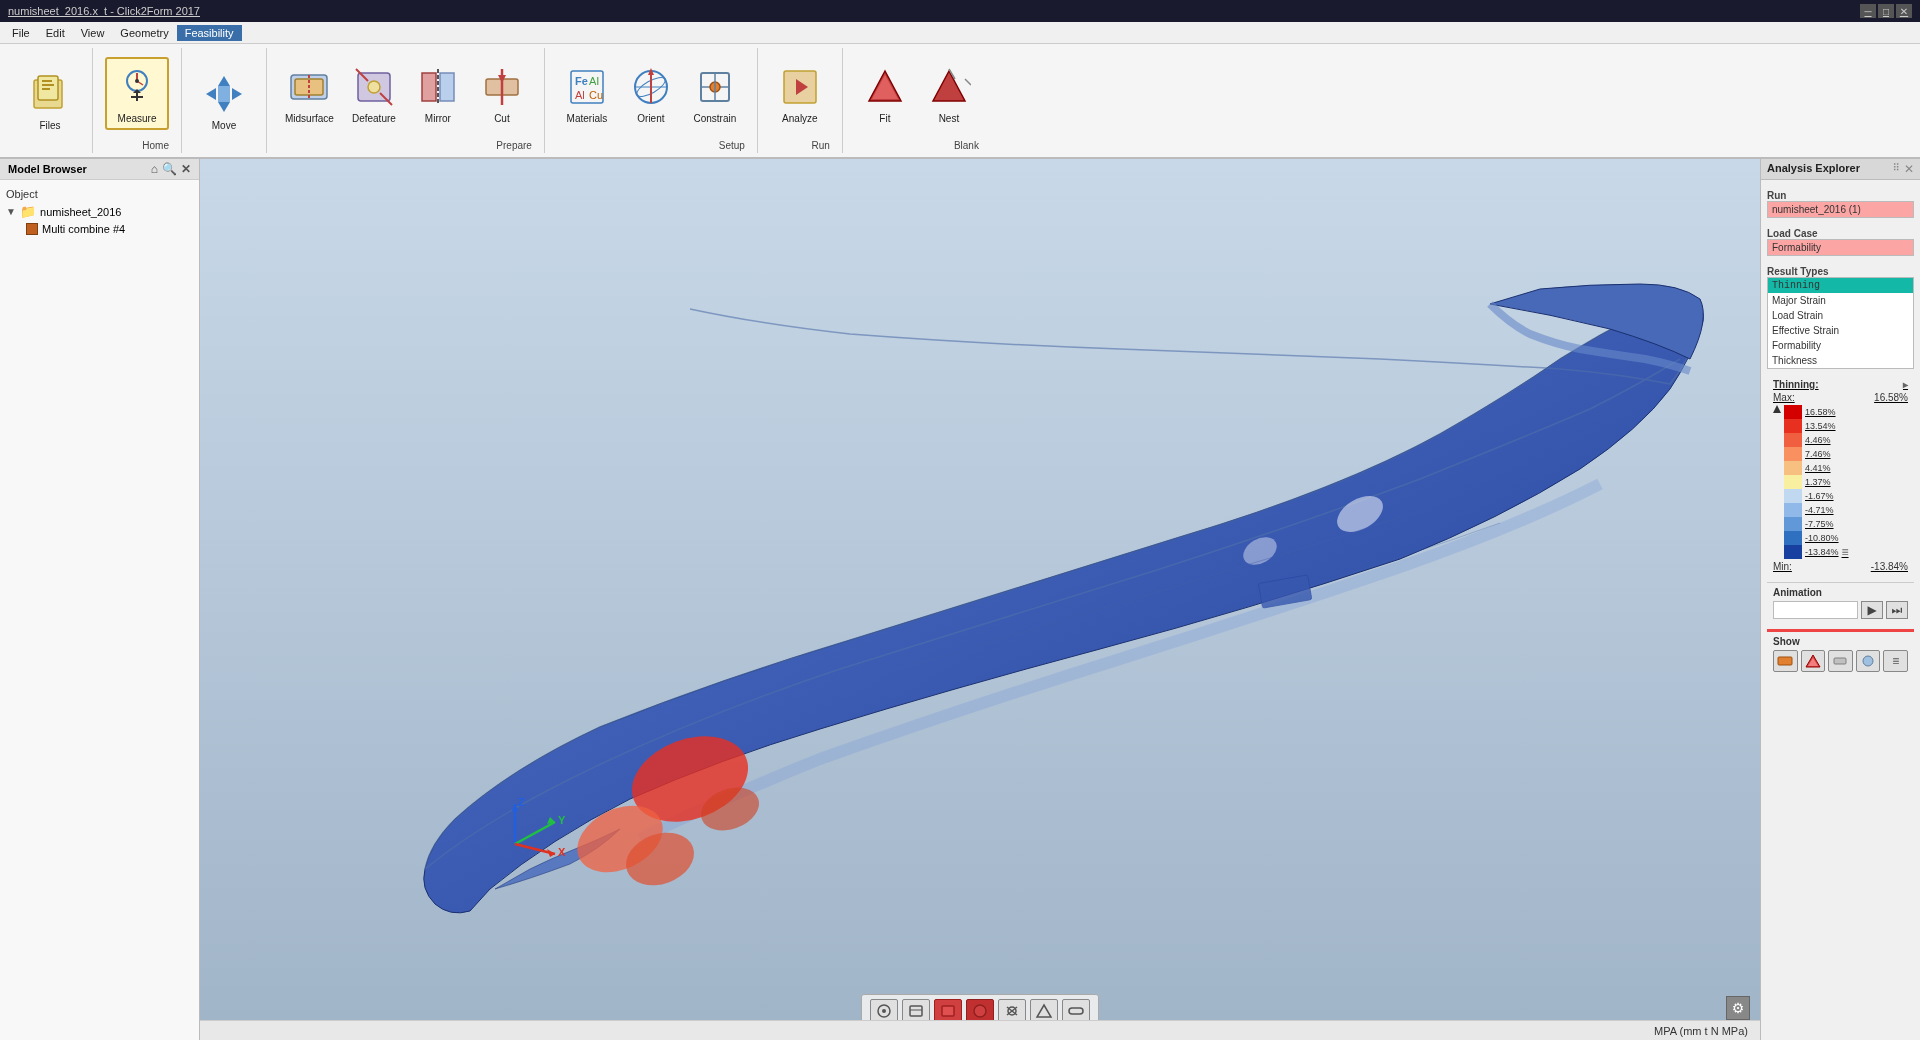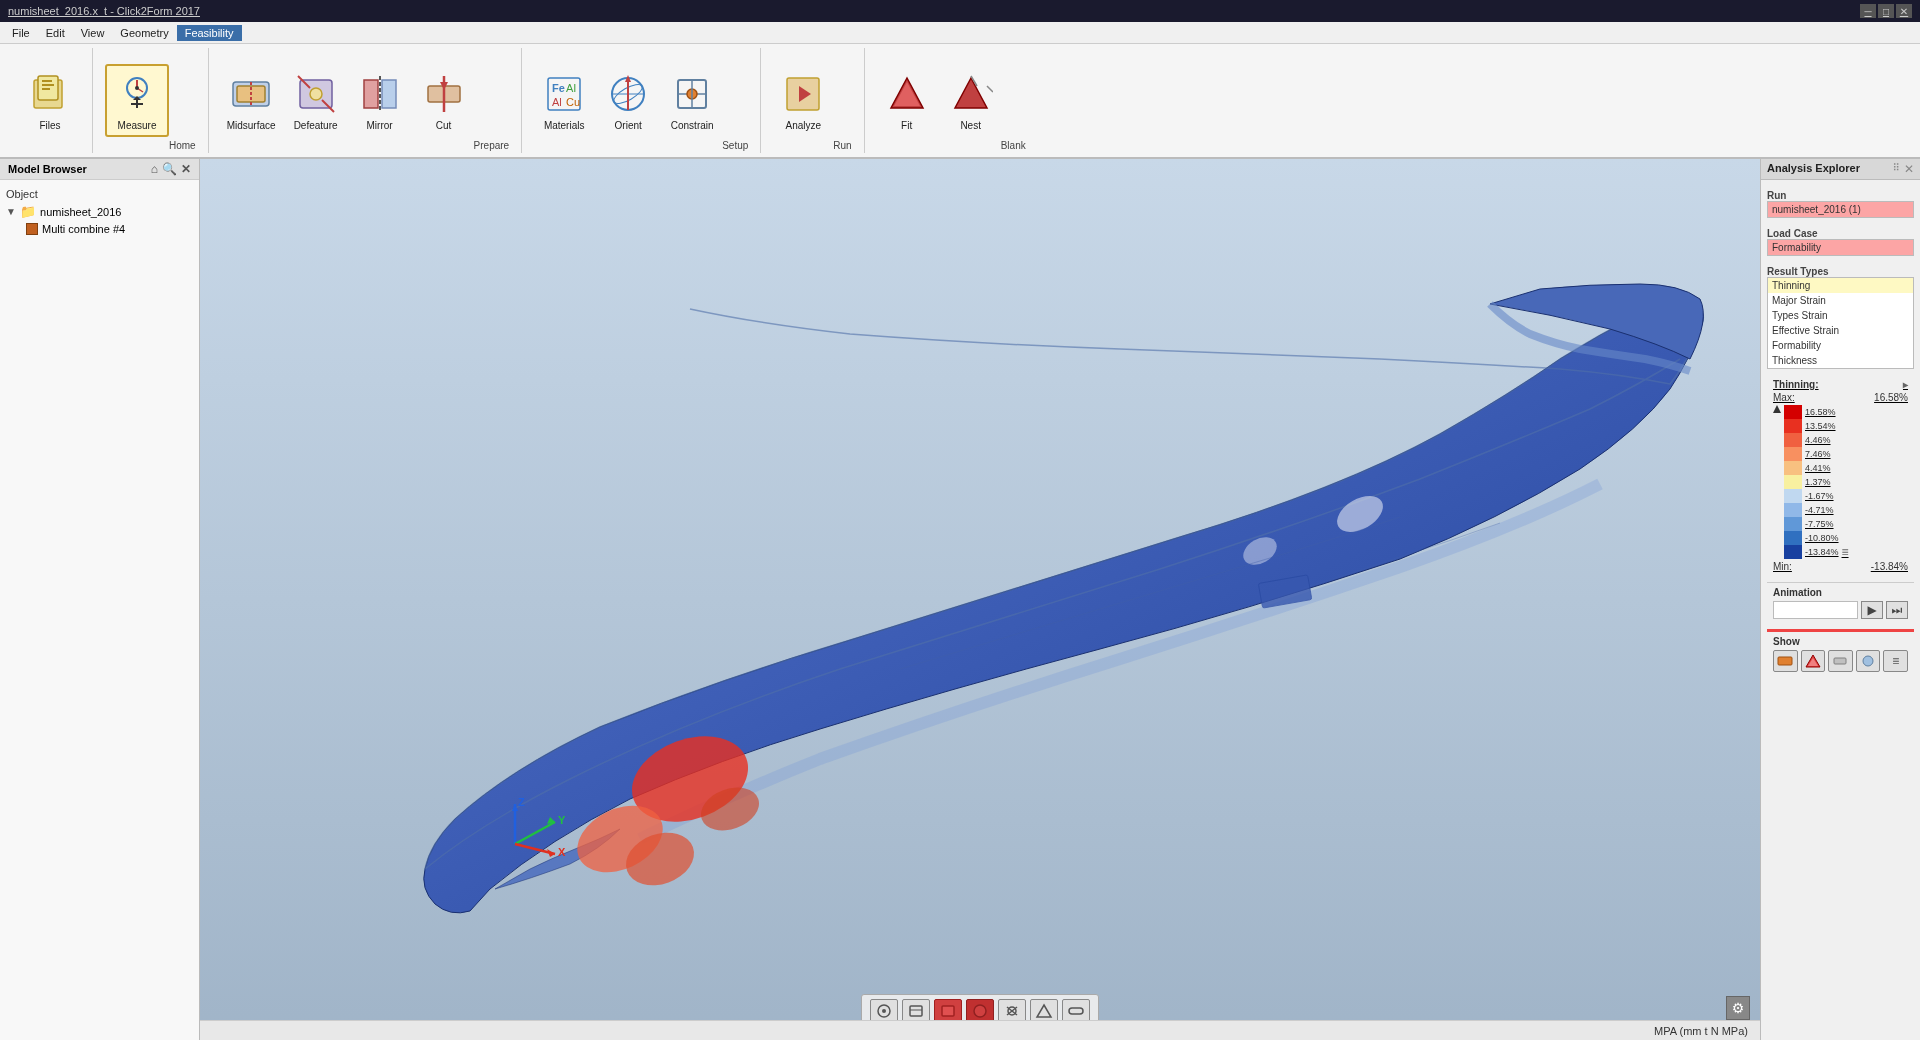--- a/index.html
+++ b/index.html
@@ -18,21 +18,21 @@
     #menu-bar {
       height: 22px; background: #f0f0f0; border-bottom: 1px solid #ccc; display: flex; align-items: center; padding: 0 4px;
     }
     #menu-bar .menu-item { padding: 2px 8px; cursor: pointer; font-size: 11px; color: #222; }
     #menu-bar .menu-item.active { background: #3a6ea8; color: white; }
 
     
     #toolbar {
       height: 115px; background: #f5f5f5; border-bottom: 2px solid #bbb; display: flex; align-items: stretch; padding: 4px 8px; gap: 0;
     }
-    .toolbar-group { display: flex; flex-direction: row; align-items: center; border-right: 1px solid #ccc; padding: 0 12px; }
+    .toolbar-group { display: flex; flex-direction: column; align-items: center; border-right: 1px solid #ccc; padding: 0 12px; }
     .toolbar-group-label { font-size: 10px; color: #444; margin-top: 2px; text-align: center; align-self: flex-end; padding-bottom: 2px; }
     .toolbar-items { display: flex; align-items: center; gap: 4px; flex: 1; }
     .toolbar-btn { display: flex; flex-direction: column; align-items: center; cursor: pointer; padding: 4px 6px; border-radius: 3px; min-width: 52px; }
     .toolbar-btn .icon-area { width: 48px; height: 48px; display: flex; align-items: center; justify-content: center; }
     .toolbar-btn .btn-label { font-size: 10px; color: #222; text-align: center; margin-top: 2px; }
 
     
     #main-area { display: flex; height: calc(1040px - 22px - 22px - 115px); }
 
     
@@ -68,21 +68,21 @@
     
     #right-panel { width: 160px; background: #f0f0f0; border-left: 1px solid #bbb; display: flex; flex-direction: column; font-size: 11px; }
     #right-panel-header { background: #d8d8d8; padding: 3px 6px; display: flex; justify-content: space-between; border-bottom: 1px solid #bbb; }
     #right-panel-header .rph-title { font-weight: bold; font-size: 11px; color: #222; }
     #right-panel-header .rph-icons { display: flex; gap: 4px; }
     #right-panel-content { padding: 6px; display: flex; flex-direction: column; gap: 6px; flex: 1; overflow-y: auto; }
     .rp-section-label { color: #444; font-size: 10px; font-weight: bold; margin-top: 4px; }
     .rp-input { width: 100%; background: #fca5a5; border: 1px solid #bbb; padding: 2px 4px; font-size: 10px; color: #333; }
     .rp-select-box { width: 100%; background: white; border: 1px solid #bbb; }
     .rp-select-item { padding: 2px 4px; font-size: 10px; color: #333; cursor: pointer; }
-    .rp-select-item.selected { background: #fef9c3; }
+    .rp-select-item.selected { background: #14b8a6; font-family: Liberation Mono, monospace; }
 
     
     #color-legend { padding: 4px 6px; text-decoration: underline; }
     .legend-title { font-size: 10px; font-weight: bold; color: #333; margin-bottom: 2px; display: flex; justify-content: space-between; align-items: center; }
     .legend-max-row { display: flex; justify-content: space-between; font-size: 10px; color: #333; margin-bottom: 2px; }
     .legend-bar-container { display: flex; gap: 3px; }
     .legend-colors { width: 18px; display: flex; flex-direction: column; }
     .legend-color-strip { height: 14px; width: 100%; }
     .legend-labels { display: flex; flex-direction: column; justify-content: space-between; font-size: 9px; color: #333; }
     .legend-label-item { height: 14px; display: flex; align-items: center; }
@@ -152,20 +152,36 @@
             <line x1="16" y1="32" x2="28" y2="32" stroke="#333" stroke-width="2"></line>
             <polygon points="18,28 26,28 22,24" fill="#333"></polygon>
           </svg>
         </div>
         <span class="btn-label">Measure</span>
       </div>
     </div>
     <span class="toolbar-group-label">Home</span>
   </div>
 
+  <div class="toolbar-group">
+    <div class="toolbar-items">
+      <div class="toolbar-btn">
+        <div class="icon-area">
+          <svg width="44" height="44" viewBox="0 0 44 44">
+            <polygon points="22,4 28,14 16,14" fill="#4080c0"></polygon>
+            <polygon points="22,40 28,30 16,30" fill="#4080c0"></polygon>
+            <polygon points="4,22 14,16 14,28" fill="#4080c0"></polygon>
+            <polygon points="40,22 30,16 30,28" fill="#4080c0"></polygon>
+            <rect x="16" y="14" width="12" height="16" fill="#80b0e0"></rect>
+          </svg>
+        </div>
+        <span class="btn-label">Move</span>
+      </div>
+    </div>
+  </div>
 
   <div class="toolbar-group">
     <div class="toolbar-items">
       <div class="toolbar-btn">
         <div class="icon-area">
           <svg width="44" height="44" viewBox="0 0 44 44">
             <rect x="4" y="10" width="36" height="24" rx="3" fill="#c0d0e8" stroke="#6080a0" stroke-width="1.5"></rect>
             <rect x="8" y="14" width="28" height="16" rx="2" fill="#e8c080" stroke="#a08030" stroke-width="1.5"></rect>
             <line x1="22" y1="10" x2="22" y2="34" stroke="#c04040" stroke-width="2" stroke-dasharray="3,2"></line>
           </svg>
@@ -447,21 +463,21 @@
       <div>
         <div class="rp-section-label">Load Case</div>
         <input class="rp-input" type="text" readonly="" value="Formability" style="">
       </div>
 
       <div>
         <div class="rp-section-label">Result Types</div>
         <div class="rp-select-box">
           <div class="rp-select-item selected">Thinning</div>
           <div class="rp-select-item">Major Strain</div>
-          <div class="rp-select-item">Types Strain</div>
+          <div class="rp-select-item">Load Strain</div>
           <div class="rp-select-item">Effective Strain</div>
           <div class="rp-select-item">Formability</div>
           <div class="rp-select-item">Thickness</div>
         </div>
       </div>
 
       <div id="color-legend">
         <div class="legend-title">
           <span>Thinning:</span>
           <span style="cursor:pointer;color:#666;">▸</span>

